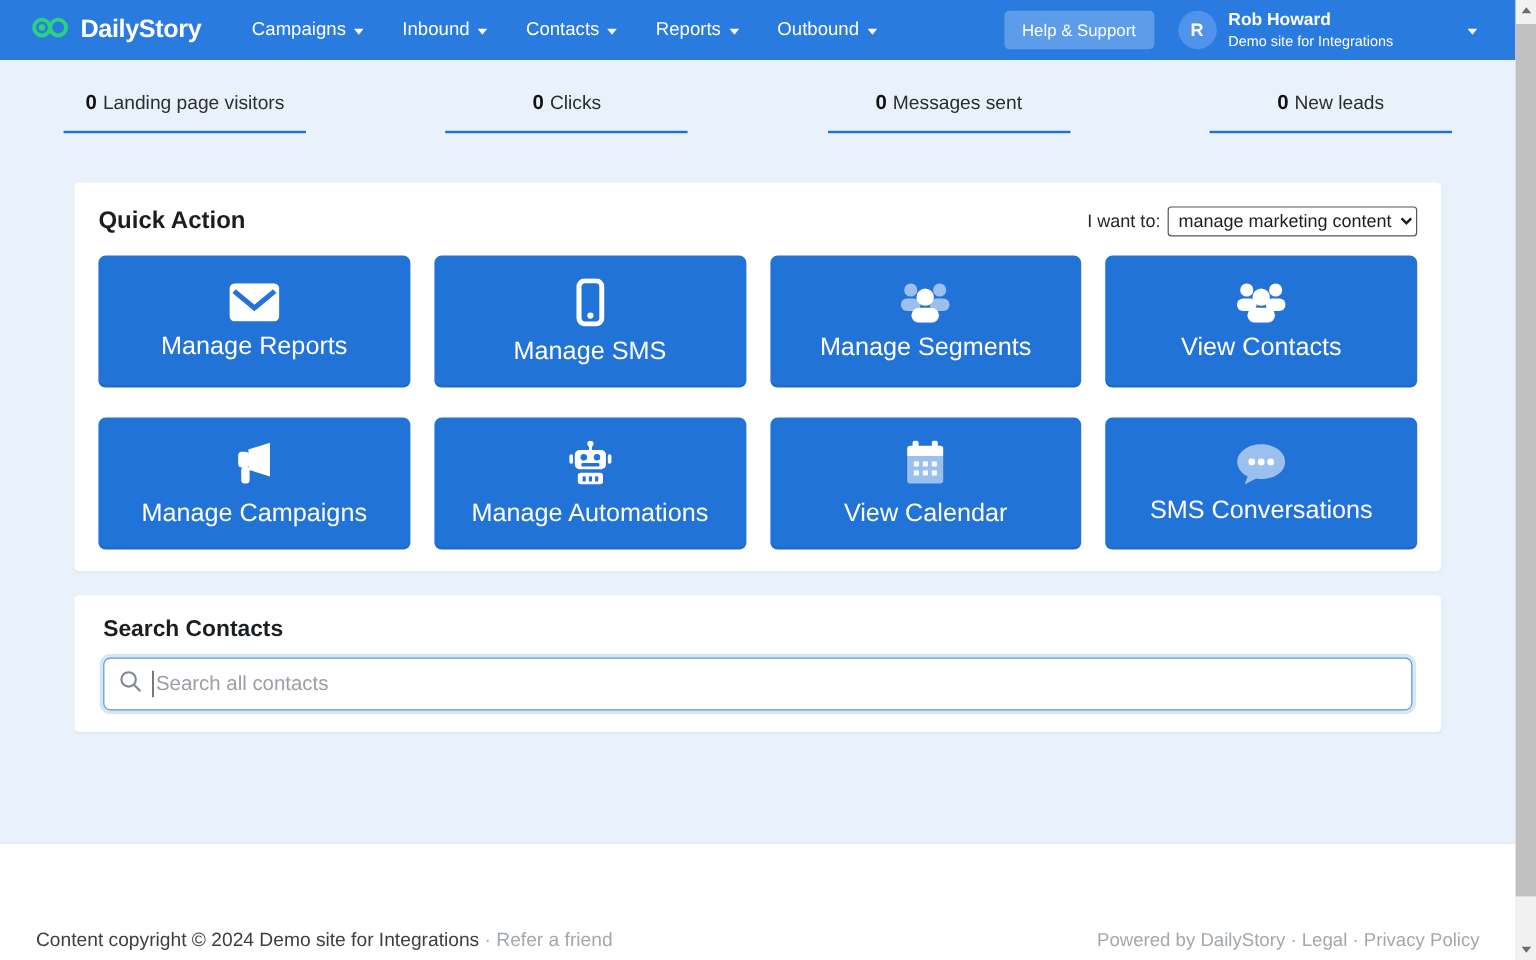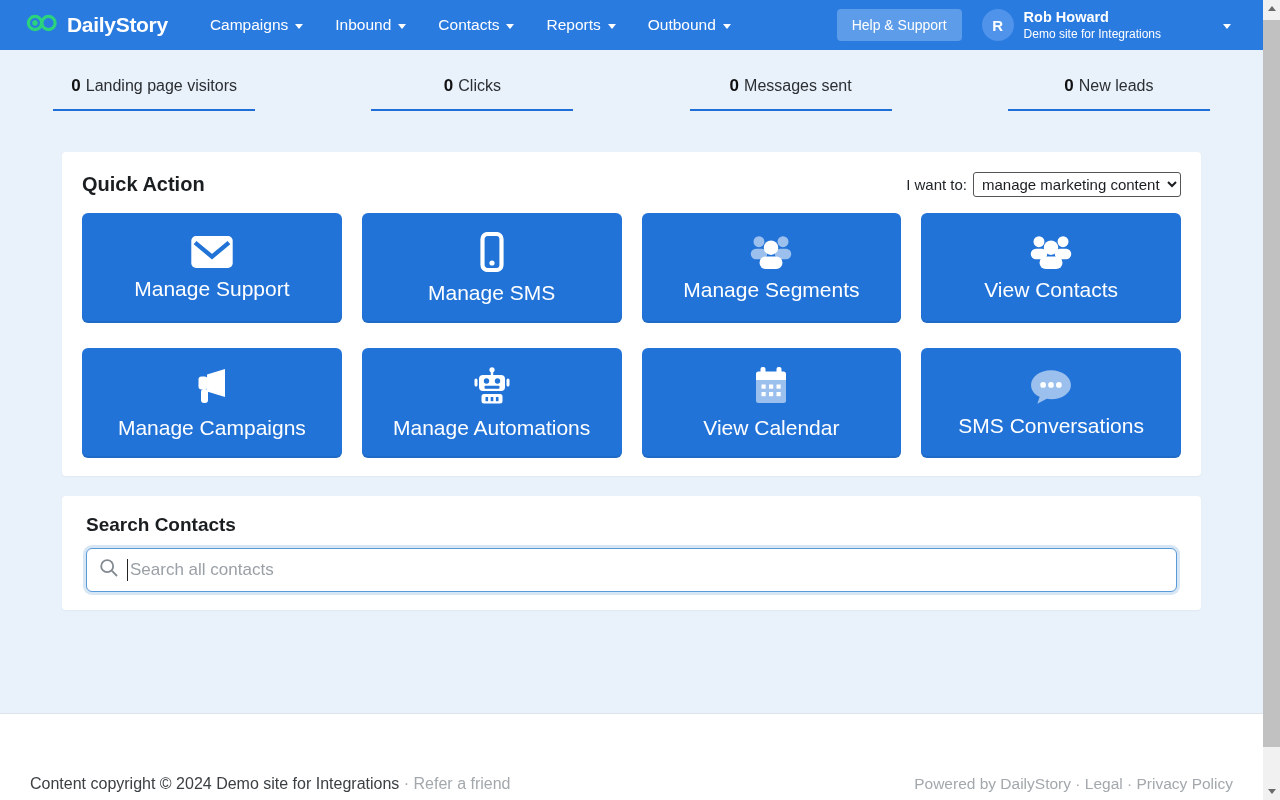--- a/index.html
+++ b/index.html
@@ -45,21 +45,21 @@
   .tile svg { display:block; }
 
   .search-card { margin-top:20px; padding:18px 24px; }
   .search-title { font-size:19px; font-weight:700; color:#1b1e21; }
   .search-wrap { margin-top:12px; height:44px; border:1px solid #5a9ad8; border-radius:6px; box-shadow:0 0 0 3px rgba(90,154,216,0.25); display:flex; align-items:center; padding:0 12px; background:#fff; }
   .search-wrap input { border:none; outline:none; flex:1; font-family:inherit; font-size:17px; color:#1d4ed8; margin-left:2px; background:transparent; }
   .search-wrap input::placeholder { color:#9aa0a6; }
   .text-caret { width:1px; height:22px; background:#222; margin-left:8px; }
 
   
-  .footer { height:87px; background:#fff; border-top:1px solid #dde3e9; display:flex; align-items:flex-end; justify-content:space-between; padding:0 30px 7px 30px; flex-shrink:0; }
+  .footer { height:98px; background:#fff; border-top:1px solid #dde3e9; display:flex; align-items:flex-end; justify-content:space-between; padding:0 30px 7px 30px; flex-shrink:0; }
   .footer-left { font-size:16px; color:#3c4043; }
   .footer-left .muted, .footer-right { color:#a3a8ad; }
   .footer-right { font-size:15.5px; }
   .footer a { color:inherit; text-decoration:none; cursor:pointer; }
 
   
   .scrollbar { position:absolute; right:0; top:0; width:17px; height:800px; background:#f1f1f1; }
   .sb-btn { position:absolute; left:0; width:17px; height:17px; display:flex; align-items:center; justify-content:center; cursor:pointer; }
   .sb-up { top:0; }
   .sb-down { bottom:0; }
@@ -152,21 +152,21 @@
 
       <div class="tiles-grid">
 
         <div class="tile">
           <span>
             <svg width="42" height="32" viewBox="0 0 44 34">
               <rect x="0" y="0" width="44" height="34" rx="5" fill="#fff"></rect>
               <polyline points="4,7 22,22 40,7" fill="none" stroke="#2273d8" stroke-width="4.5"></polyline>
             </svg>
           </span>
-          <span class="tile-label">Manage Support</span>
+          <span class="tile-label">Manage Reports</span>
         </div>
 
         <div class="tile">
           <span>
             <svg width="24" height="40" viewBox="0 0 24 40">
               <rect x="2.5" y="2" width="19" height="36" rx="5" fill="none" stroke="#fff" stroke-width="4.2"></rect>
               <circle cx="12" cy="31" r="2.6" fill="#fff"></circle>
             </svg>
           </span>
           <span class="tile-label">Manage SMS</span>

